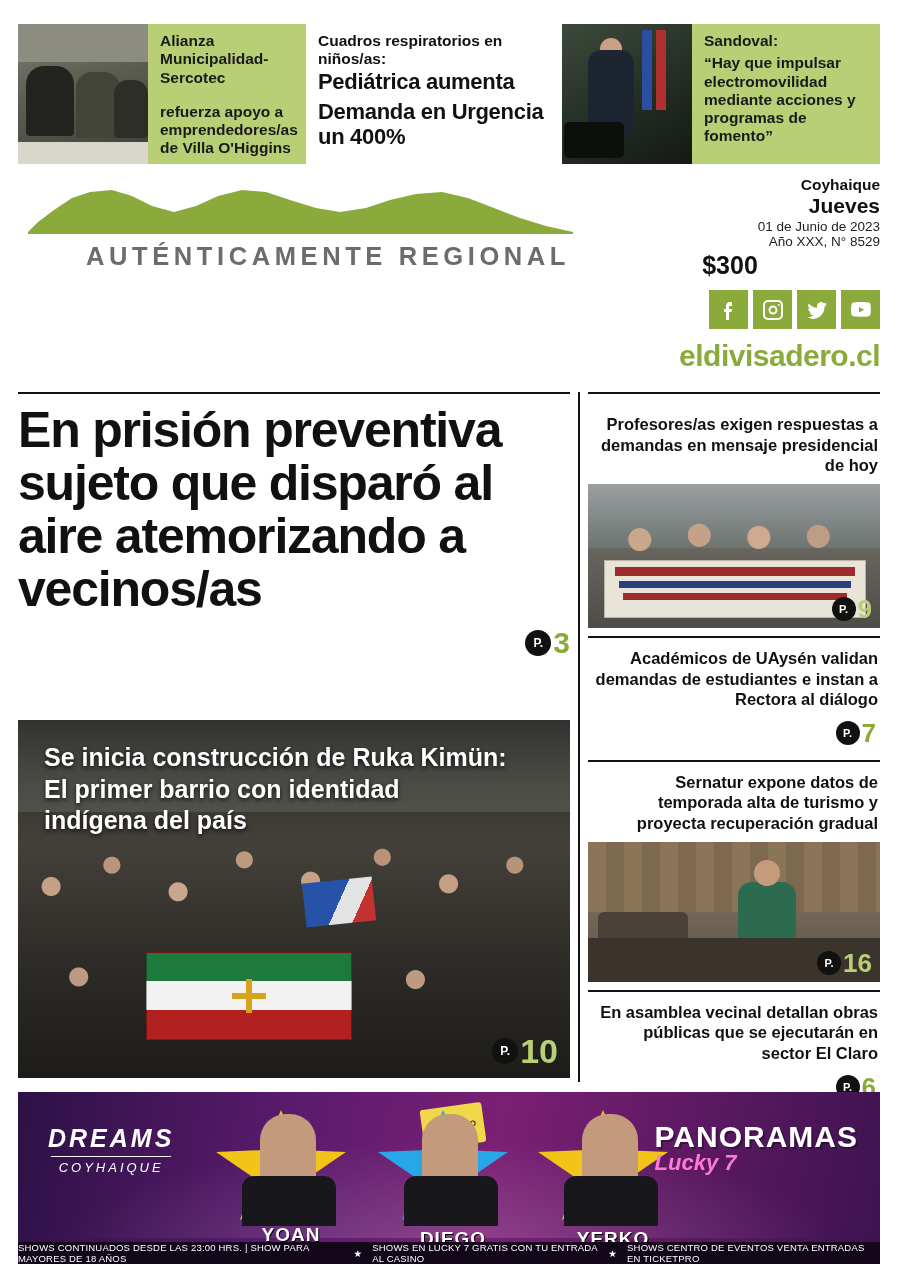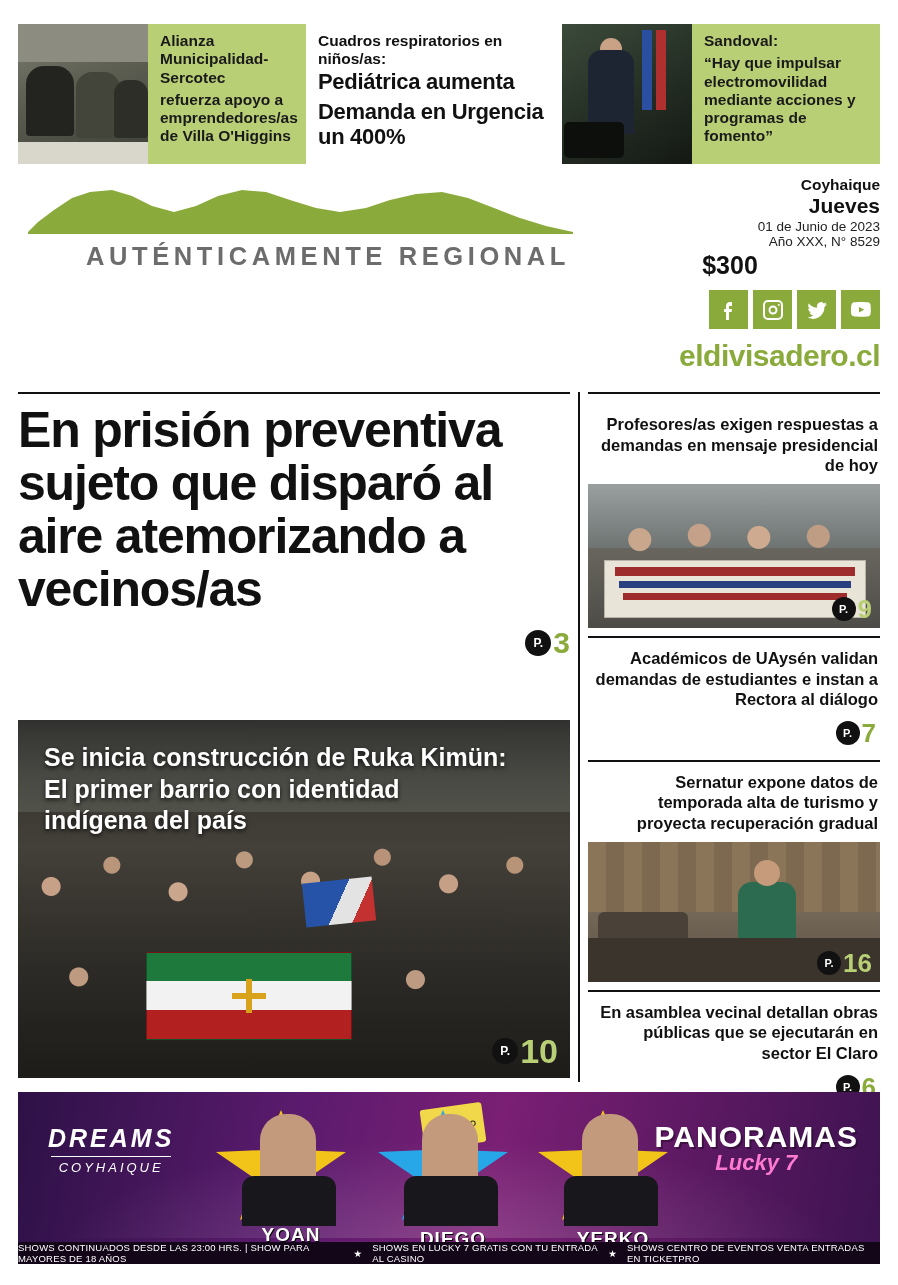--- a/index.html
+++ b/index.html
@@ -145,41 +145,41 @@
   .ad-logo .dreams { font-size:25px; letter-spacing:3px; font-weight:600; }
   .ad-logo .coy { font-size:13px; letter-spacing:3px; text-align:center; margin-top:2px; }
   .ad-logo .ln { width:120px; height:1px; background:#fff; margin:3px auto; }
   .ad-art { position:absolute; top:14px; width:150px; height:118px; }
   .ad-art .burst { position:absolute; left:0; top:4px; width:130px; height:110px; }
   .ad-art .face { position:absolute; left:44px; top:8px; width:56px; height:86px; border-radius:26px 26px 20px 20px; background:#c49a7c; }
   .ad-art .body { position:absolute; left:26px; top:70px; width:94px; height:50px; background:#17171c; border-radius:12px 12px 0 0; }
   .ad-name { position:absolute; width:190px; text-align:center; color:#fff; }
   .ad-name .n1 { font-size:19px; font-weight:800; letter-spacing:1px; text-shadow:1px 1px 0 #000; }
   .ad-name .n2 { font-size:19px; font-weight:800; letter-spacing:1px; text-shadow:1px 1px 0 #000; }
-  .panoramas { position:absolute; right:22px; top:28px; text-align:center; }
+  .panoramas { position:absolute; right:22px; top:28px; text-align:left; }
   .panoramas .p1 { font-size:30px; font-weight:800; color:#fff; letter-spacing:1px; text-shadow:2px 2px 0 #00000055; }
   .panoramas .p2 { font-size:22px; color:#ff7ad1; font-style:italic; font-weight:700; margin-top:-4px; }
   .ad-foot { position:absolute; left:0; bottom:0; width:100%; height:22px; background:#120618; color:#fff; font-size:9.5px; display:flex; align-items:center; justify-content:center; gap:10px; letter-spacing:.2px; }
   .ticketpro { position:absolute; left:404px; top:14px; width:62px; height:40px; background:#f0d84a; border-radius:3px; transform:rotate(-8deg); color:#2a2a2a; font-size:8px; font-weight:800; display:flex; align-items:center; justify-content:center; }
 </style>
 </head>
 <body>
 
 <div class="page">
 
   <div class="topstrip">
 
     <div class="ts-photo a">
       <div class="p2"></div>
         <div class="p3"></div>
         <div class="tbl"></div>
     </div>
     <div class="ts-text green w1">
       <div class="ts-kicker">Alianza Municipalidad-Sercotec</div>
-      <div class="ts-kicker" style="font-weight:600;margin-top:4px">refuerza apoyo a emprendedores/as de Villa O'Higgins</div>
+      <div class="ts-kicker" style="font-weight:600;margin-top:16px">refuerza apoyo a emprendedores/as de Villa O'Higgins</div>
     </div>
 
     <div class="ts-text white w2">
       <div class="ts-kicker">Cuadros respiratorios en niños/as:</div>
       <div class="ts-head">Pediátrica aumenta</div>
       <div class="ts-head" style="margin-top:4px">Demanda en Urgencia</div>
       <div class="ts-head">un 400%</div>
     </div>
 
     <div class="ts-photo b">

